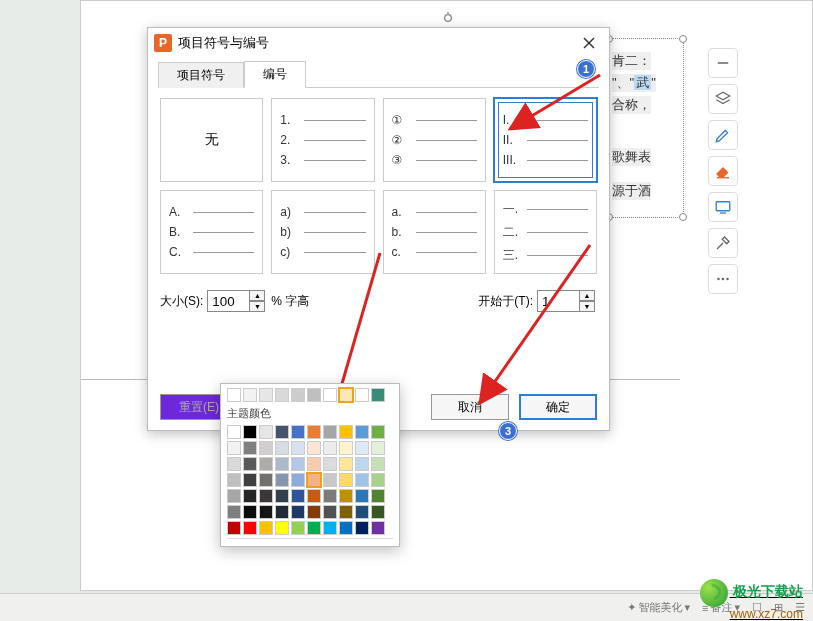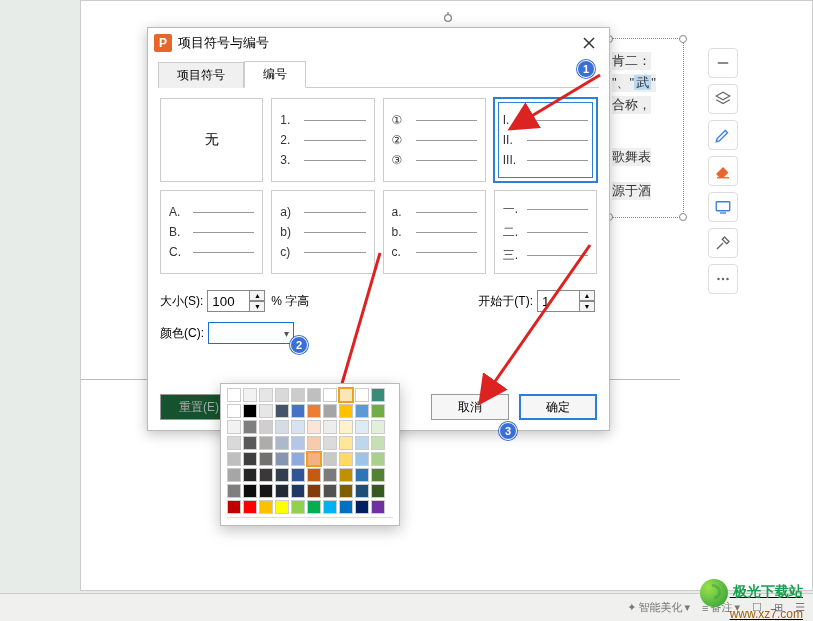--- a/index.html
+++ b/index.html
@@ -77,21 +77,21 @@
               align-items:center; justify-content:flex-end; padding-right:4px;
               cursor:pointer; background:#fff; }
   .color-dd::after { content:"▾"; font-size:10px; color:#555; }
 
   .dlg-footer { position:absolute; left:0; right:0; bottom:0; height:46px;
                 display:flex; justify-content:space-between; align-items:center;
                 padding:0 12px; }
   .btn { min-width:78px; height:26px; border:1px solid #999; background:#f6f6f6;
          cursor:pointer; font-size:12px; padding:0 12px; }
   .btn.primary { border:2px solid #2d7ed6; }
-  .btn.disabled { color:#aaa; background:#14532d; cursor:default; }
+  .btn.disabled { color:#aaa; background:#6d28d9; cursor:default; }
 
   
   .color-pop { position:absolute; left:220px; top:383px; width:180px;
                background:#fff; border:1px solid #bbb; box-shadow:0 4px 14px rgba(0,0,0,.25);
                padding:4px 6px 4px 6px; z-index:50; }
   .cp-section { font-size:11px; color:#444; margin:4px 0 4px 0; }
   .swatch-row { display:flex; gap:2px; margin-bottom:2px; }
   .swatch { width:14px; height:14px; border:1px solid #ccc; cursor:pointer; }
   .swatch.sel { outline:2px solid #f0a020; outline-offset:-1px; }
   .cp-auto { display:flex; align-items:center; gap:6px; padding:4px 2px; margin-top:4px; }
@@ -332,25 +332,20 @@
     </div>
     <div class="fld" style="margin-left:auto">
       <span>开始于(T):</span>
       <div class="spin">
         <input value="1" style="">
         <div class="spin-btns">
             <button>▲</button>
             <button>▼</button>
           </div>
       </div>
-    </div>
-    <div class="fld" style="flex-basis:100%; position:relative">
-      <span>颜色(C):</span>
-      <div class="color-dd"></div>
-      <div class="num-badge" style="left:130px; top:14px">2</div>
     </div>
   </div>
 
   <div class="dlg-footer">
     <button class="btn disabled">重置(E)</button>
     <div style="display:flex; gap:10px; align-items:center; position:relative">
       <button class="btn">取消</button>
       <button class="btn primary">确定</button>
       <div class="num-badge" style="left:68px; top:28px">3</div>
     </div>
@@ -363,20 +358,21 @@
       <div class="swatch" style="background: rgb(242, 242, 242);"></div>
       <div class="swatch" style="background: rgb(230, 230, 230);"></div>
       <div class="swatch" style="background: rgb(217, 217, 217);"></div>
       <div class="swatch" style="background: rgb(204, 204, 204);"></div>
       <div class="swatch" style="background: rgb(191, 191, 191);"></div>
       <div class="swatch" style="background: rgb(255, 255, 255);"></div>
       <div class="swatch sel" style="background: rgb(249, 231, 181);"></div>
       <div class="swatch" style="background: rgb(255, 255, 255);"></div>
       <div class="swatch" style="background: rgb(58, 139, 122);"></div>
     </div>
+  <div class="cp-section">主题颜色</div>
   <div class="swatch-row" id="theme-main">
       <div class="swatch" style="background: rgb(255, 255, 255);"></div>
       <div class="swatch" style="background: rgb(0, 0, 0);"></div>
       <div class="swatch" style="background: rgb(231, 230, 230);"></div>
       <div class="swatch" style="background: rgb(68, 84, 106);"></div>
       <div class="swatch" style="background: rgb(68, 114, 196);"></div>
       <div class="swatch" style="background: rgb(237, 125, 49);"></div>
       <div class="swatch" style="background: rgb(165, 165, 165);"></div>
       <div class="swatch" style="background: rgb(255, 192, 0);"></div>
       <div class="swatch" style="background: rgb(91, 155, 213);"></div>

